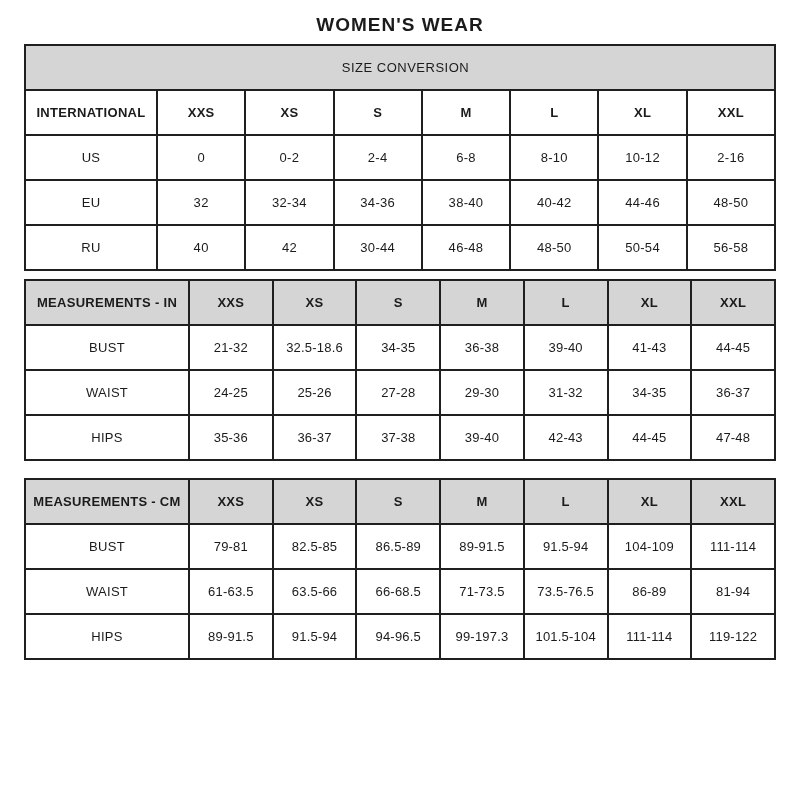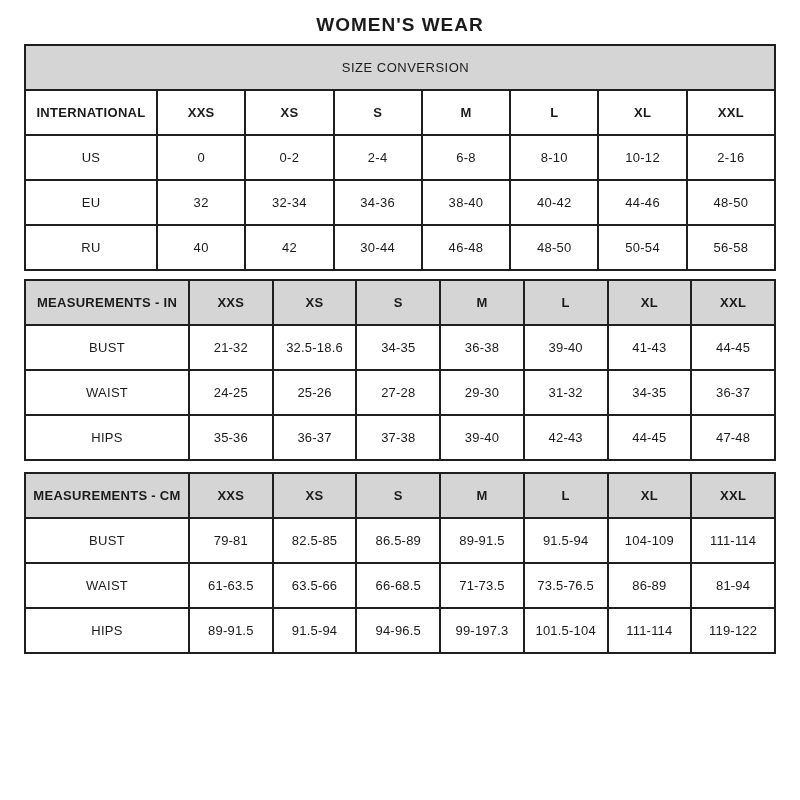--- a/index.html
+++ b/index.html
@@ -22,21 +22,21 @@
   }
   table.tbl{
     width:752px;
     margin:0 auto;
     border-collapse:collapse;
     table-layout:fixed;
     border:2.5px solid var(--border);
   }
   table.t1{margin-top:6px;}
   table.t2{margin-top:8px;}
-  table.t3{margin-top:11px;}
+  table.t3{margin-top:17px;}
   .tbl td{
     border:2px solid var(--border);
     height:45px;
     text-align:center;
     vertical-align:middle;
     font-size:13px;
     letter-spacing:0.3px;
     padding:2px;
   }
   .t1 col.c1{width:132px;}

